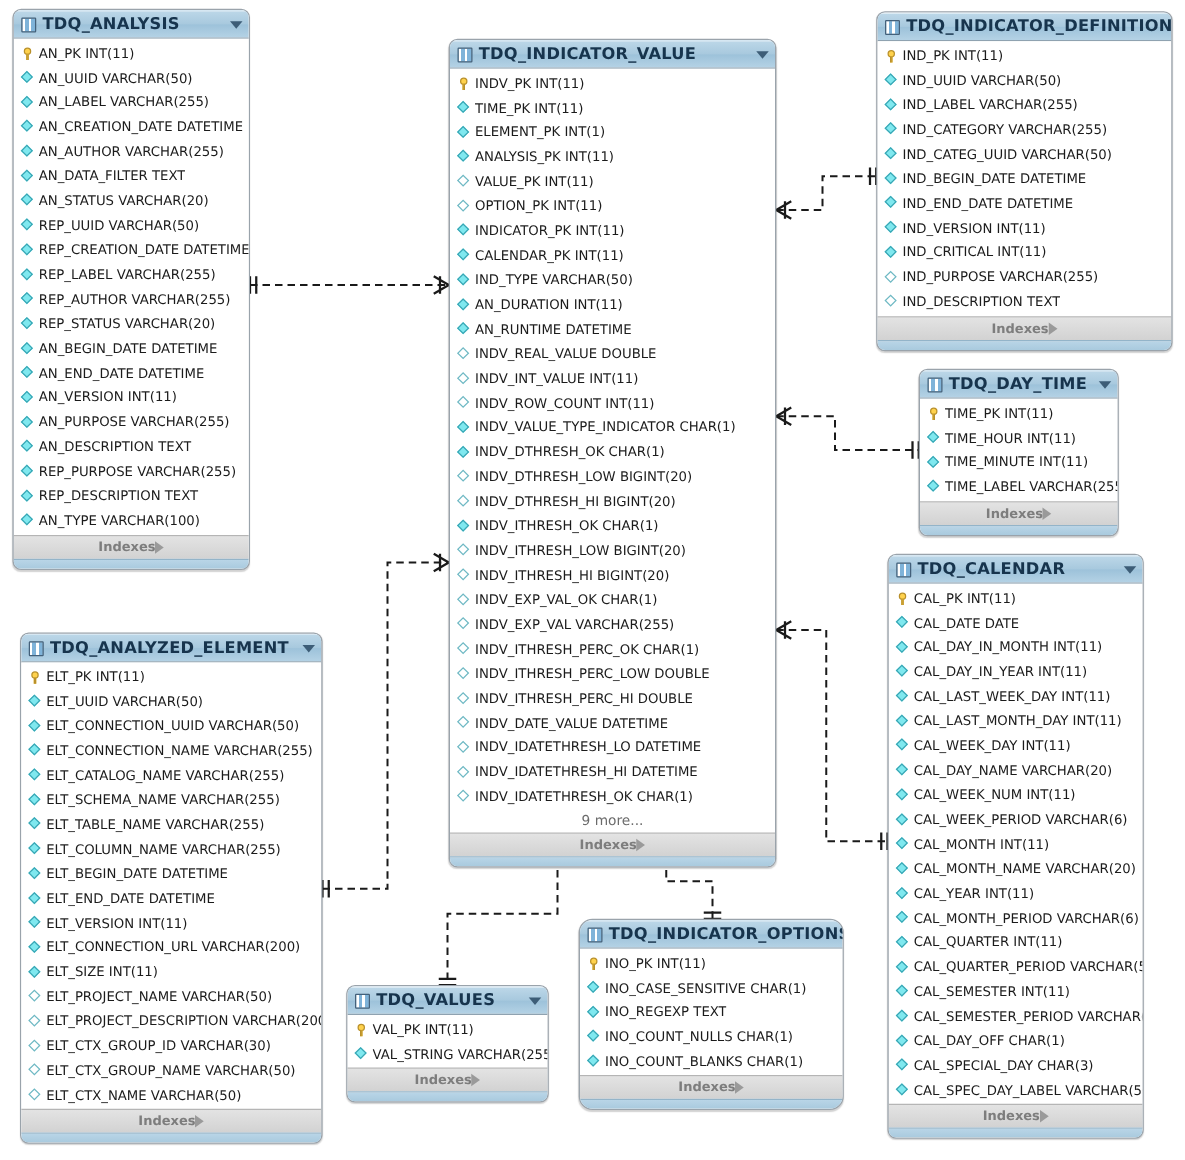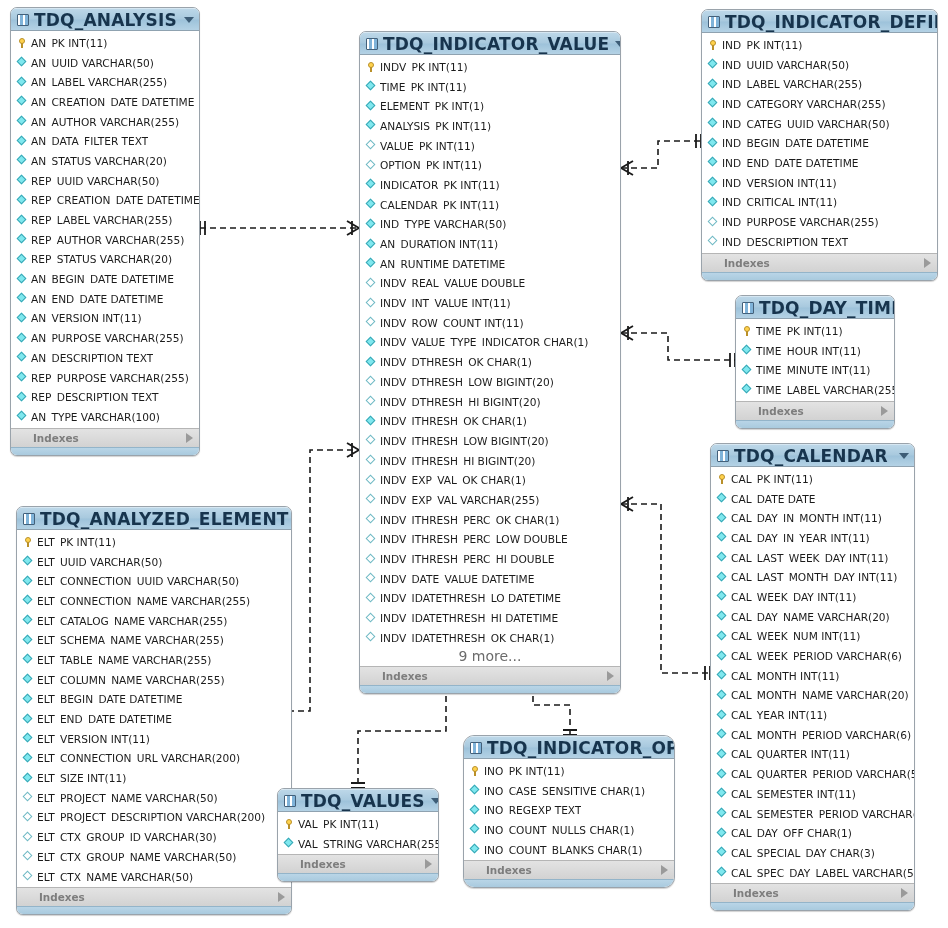--- a/index.html
+++ b/index.html
@@ -34,21 +34,21 @@
     border-top:1px solid #d6e7f2;
   }
   .tbl-icon{
     width:12px;height:12px;flex:0 0 12px;margin-right:5px;
     box-sizing:border-box;
     border:1px solid #43607a;
     background:linear-gradient(to right,#ffffff 0 2px,#7fb3d9 2px 5px,#ffffff 5px 7px,#7fb3d9 7px 10px);
     border-radius:1px;
   }
   .entity-title .tname{
-    font-size:17px;font-weight:bold;color:#17344d;
+    font-size:13px;font-weight:bold;color:#17344d;
     letter-spacing:.2px;white-space:nowrap;flex:1 1 auto;
   }
   .caret{
     width:0;height:0;flex:0 0 auto;
     border-left:5px solid transparent;border-right:5px solid transparent;
     border-top:6px solid #3d5d77;margin-left:6px;
   }
   .cols{
     background:#ffffff;
     padding:2px 0 1px 0;
@@ -75,25 +75,25 @@
     content:"";position:absolute;left:1.5px;top:1.5px;width:7px;height:7px;
     background:#7fe8ef;border:1px solid #39a6b4;
     transform:rotate(45deg);box-sizing:border-box;
   }
   .ic.diao::before{
     content:"";position:absolute;left:1.5px;top:1.5px;width:7px;height:7px;
     background:#ffffff;border:1px solid #6fb9c4;
     transform:rotate(45deg);box-sizing:border-box;
   }
   .more{
-    text-align:center;font-size:14px;color:#6b6b6b;height:17px;line-height:17px;
+    text-align:center;font-size:11px;color:#6b6b6b;height:17px;line-height:17px;
   }
   .entity-foot{
-    height:18px;display:flex;align-items:center;justify-content:space-between;
-    padding:0 6px 0 22px;
+    height:18px;display:flex;align-items:center;justify-content:center;
+    padding:0 6px 0 6px;
     background:linear-gradient(to bottom,#e3e3e3 0%,#d2d2d2 100%);
     border-top:1px solid #b5b5b5;
     font-size:10.4px;font-weight:bold;color:#7d7d7d;
   }
   .entity-foot .arr{
     width:0;height:0;
     border-top:5px solid transparent;border-bottom:5px solid transparent;
     border-left:7px solid #9a9a9a;
   }
   .entity-base{
@@ -591,21 +591,21 @@
             <span class="ic dia"></span>
             <span class="cname">CAL_SPEC_DAY_LABEL VARCHAR(50)</span>
           </div>
         </div>
         <div class="entity-foot">
           <span>Indexes</span>
           <span class="arr"></span>
         </div>
         <div class="entity-base"></div>
       </div>
-      <div class="entity" style="left: 16px; top: 506px; width: 276px;">
+      <div class="entity" style="left: 16px; top: 506px; width: 242px;">
         <div class="entity-title">
           <span class="tbl-icon"></span>
           <span class="tname">TDQ_ANALYZED_ELEMENT</span>
           <span class="caret"></span>
         </div>
         <div class="cols">
           <div class="col">
             <span class="ic key"></span>
             <span class="cname">ELT_PK INT(11)</span>
           </div>

